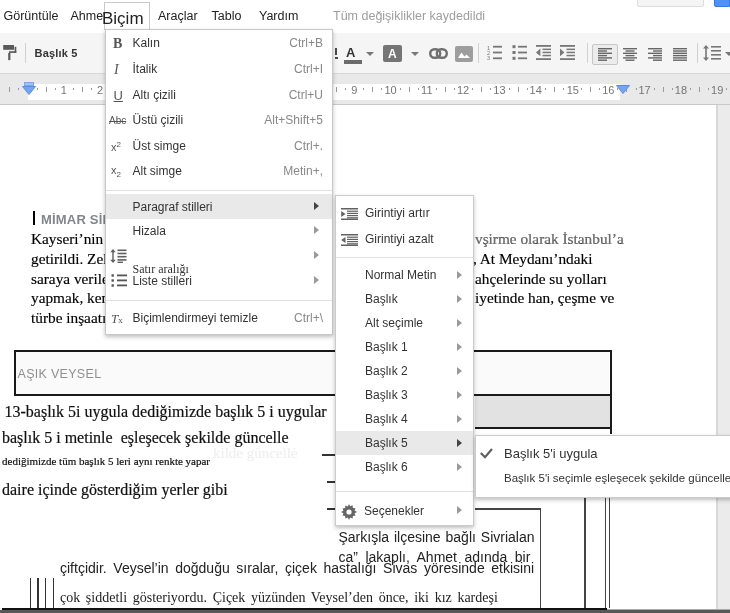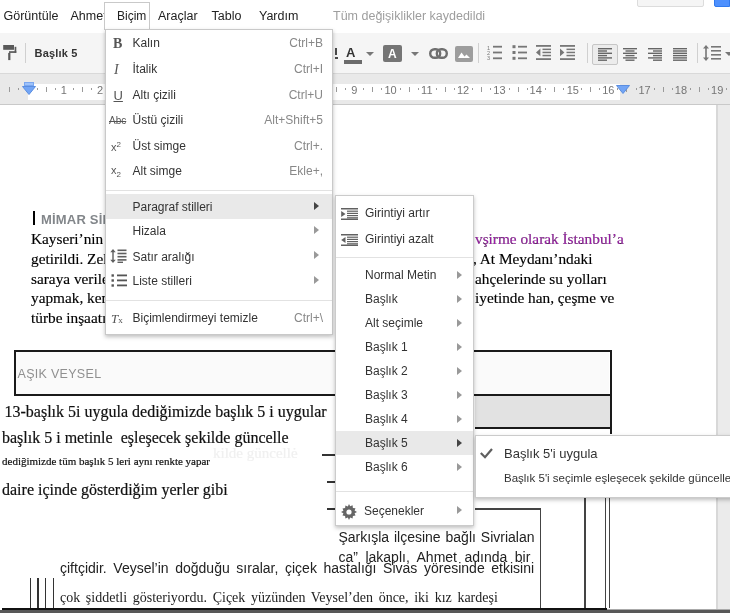--- a/index.html
+++ b/index.html
@@ -16,21 +16,21 @@
 
 <div class="abs" style="left:718px;top:104px;width:12px;height:509px;background:#ebebeb;"></div>
 <div class="abs" style="left:716px;top:104px;width:2px;height:509px;background:#d8d8d8;"></div>
 <div class="abs" style="left:33px;top:211px;width:2px;height:14px;background:#000;"></div>
 <div class="abs" style="left:41px;top:212px;font-size:13px;font-weight:bold;color:#82868a;letter-spacing:0.2px;white-space:nowrap;">MİMAR SİNAN HAYATI</div>
 <div class="abs serif" style="left:31px;top:230.2px;font-size:15.3px;color:#000;-webkit-text-stroke:0.15px #000;">Kayseri’nin Ağırnas köyünde</div>
 <div class="abs serif" style="left:31px;top:249.9px;font-size:15.3px;color:#000;-webkit-text-stroke:0.15px #000;">getirildi. Zeki, çalışkan ve azimli</div>
 <div class="abs serif" style="left:31px;top:269.6px;font-size:15.3px;color:#000;-webkit-text-stroke:0.15px #000;">saraya verilen Sinan, burada dül</div>
 <div class="abs serif" style="left:31px;top:289.3px;font-size:15.3px;color:#000;-webkit-text-stroke:0.15px #000;">yapmak, kemerler onarmak gibi</div>
 <div class="abs serif" style="left:31px;top:309.0px;font-size:15.3px;color:#000;-webkit-text-stroke:0.15px #000;">türbe inşaatında çalıştı.</div>
-<div class="abs serif" style="left:475px;top:230.2px;font-size:15.3px;color:#a21caf;-webkit-text-stroke:0.15px #000;">vşirme olarak İstanbul’a</div>
+<div class="abs serif" style="left:475px;top:230.2px;font-size:15.3px;color:#737373;-webkit-text-stroke:0.15px #000;">vşirme olarak İstanbul’a</div>
 <div class="abs serif" style="left:473px;top:249.9px;font-size:15.3px;color:#000;-webkit-text-stroke:0.15px #000;">, At Meydanı’ndaki</div>
 <div class="abs serif" style="left:475px;top:269.6px;font-size:15.3px;color:#000;-webkit-text-stroke:0.15px #000;">ahçelerinde su yolları</div>
 <div class="abs serif" style="left:475px;top:289.3px;font-size:15.3px;color:#000;-webkit-text-stroke:0.15px #000;">iyetinde han, çeşme ve</div>
 <div class="abs" style="left:14px;top:350px;width:597px;height:2px;background:#1a1a1a;"></div>
 <div class="abs" style="left:14px;top:350px;width:2px;height:45px;background:#1a1a1a;"></div>
 <div class="abs" style="left:609.5px;top:350px;width:2px;height:84px;background:#1a1a1a;"></div>
 <div class="abs" style="left:16px;top:352px;width:593px;height:41.5px;background:#fafafa;"></div>
 <div class="abs" style="left:14px;top:393.5px;width:597px;height:2px;background:#1a1a1a;"></div>
 <div class="abs" style="left:17.5px;top:367px;font-size:12.5px;font-weight:normal;color:#909090;letter-spacing:0.3px;">AŞIK VEYSEL</div>
 <div class="abs" style="left:475px;top:395.5px;width:134.5px;height:31.5px;background:#e2e2e2;"></div>
@@ -267,47 +267,47 @@
 <div class="num" style="left:710.2px;top:83.5px;width:14px;text-align:center;">19</div>
 <div class="tick" style="left:726.3px;top:88.4px;width:1px;height:2px;"></div>
 <div class="abs" style="left:23.5px;top:81.5px;width:10px;height:4px;background:#9ec2fa;border:1px solid #7aa7f0;"></div>
 <svg class="abs" style="left:21.5px;top:86px;" width="14" height="9" viewBox="0 0 14 9">
     <path d="M0.5 0.5 h13 l-6.5 8 z" fill="#73a5f5" stroke="#5b8ee0" stroke-width="1"></path>
   </svg>
 <svg class="abs" style="left:616px;top:84.5px;" width="14" height="9" viewBox="0 0 14 9">
     <path d="M0.5 0.5 h13 l-6.5 8 z" fill="#73a5f5" stroke="#5b8ee0" stroke-width="1"></path>
   </svg>
 <div class="abs" style="left:104px;top:2px;width:45.5px;height:28px;background:#fff;border:1px solid #c9c9c9;border-bottom:none;"></div>
-<div class="abs" style="left:117px;top:8.5px;font-size:12px;color:#222;">Biçim</div>
+<div class="abs" style="left:102px;top:8.5px;font-size:17px;color:#222;">Biçim</div>
 <div class="abs" style="left:104.5px;top:29px;width:228.5px;height:306px;background:#fff;border:1px solid #c9c9c9;box-shadow:0 2px 4px rgba(0,0,0,0.25);"></div>
 <div class="mi" style="left:132.5px;top:35.7px;">Kalın</div>
 <div class="sc" style="left:230px;top:35.7px;width:93px;">Ctrl+B</div>
 <div class="mi" style="left:132.5px;top:61.6px;">İtalik</div>
 <div class="sc" style="left:230px;top:61.6px;width:93px;">Ctrl+I</div>
 <div class="mi" style="left:132.5px;top:87.5px;">Altı çizili</div>
 <div class="sc" style="left:230px;top:87.5px;width:93px;">Ctrl+U</div>
 <div class="mi" style="left:132.5px;top:113.4px;">Üstü çizili</div>
 <div class="sc" style="left:230px;top:113.4px;width:93px;">Alt+Shift+5</div>
 <div class="mi" style="left:132.5px;top:139.3px;">Üst simge</div>
 <div class="sc" style="left:230px;top:139.3px;width:93px;">Ctrl+.</div>
 <div class="mi" style="left:132.5px;top:163.9px;">Alt simge</div>
-<div class="sc" style="left:230px;top:163.9px;width:93px;">Ekle+,</div>
+<div class="sc" style="left:230px;top:163.9px;width:93px;">Metin+,</div>
 <div class="abs" style="left:113px;top:35.5px;font-size:14px;font-weight:bold;color:#555;font-family:'Liberation Serif',serif;">B</div>
 <div class="abs" style="left:114px;top:61.5px;font-size:14px;font-style:italic;color:#555;font-family:'Liberation Serif',serif;">I</div>
 <div class="abs" style="left:113.5px;top:87.5px;font-size:13px;color:#555;text-decoration:underline;">U</div>
 <div class="abs" style="left:109px;top:115px;font-size:10px;color:#555;text-decoration:line-through;">Abc</div>
 <div class="abs" style="left:111px;top:140px;font-size:11px;color:#555;">x<span style="font-size:8px;vertical-align:4px;">2</span></div>
 <div class="abs" style="left:111px;top:164px;font-size:11px;color:#555;">x<span style="font-size:8px;vertical-align:-3px;">2</span></div>
 <div class="abs" style="left:105.5px;top:190px;width:226.5px;height:1px;background:#e2e2e2;"></div>
 <div class="abs" style="left:105.5px;top:193.5px;width:226.5px;height:25px;background:#e9e9e9;"></div>
 <div class="mi" style="left:132.5px;top:199.5px;">Paragraf stilleri</div>
 <div class="arr" style="left:314px;top:202px;border-left-color:#444;"></div>
 <div class="mi" style="left:132.5px;top:223.5px;">Hizala</div>
 <div class="arr" style="left:314px;top:226px;"></div>
-<div class="mi" style="left:132.5px;top:250px;">Satır aralığı</div>
+<div class="mi" style="left:132.5px;top:262px;font-family:Liberation Serif, serif;">Satır aralığı</div>
 <div class="arr" style="left:314px;top:251px;"></div>
 <svg class="abs" style="left:110px;top:249px;" width="17" height="14" viewBox="0 0 17 14">
 <g fill="#5f5f5f">
       <rect x="7.5" y="0.5" width="9" height="1.6"></rect>
       <rect x="7.5" y="3.7" width="9" height="1.6"></rect>
       <rect x="7.5" y="6.9" width="9" height="1.6"></rect>
       <rect x="7.5" y="10.1" width="9" height="1.6"></rect>
       <rect x="7.5" y="12.6" width="5.5" height="1.4"></rect>
 <rect x="2.3" y="1.5" width="1.4" height="11"></rect>
       <path d="M3 0 l2.7 3.2 h-5.4 z"></path>

